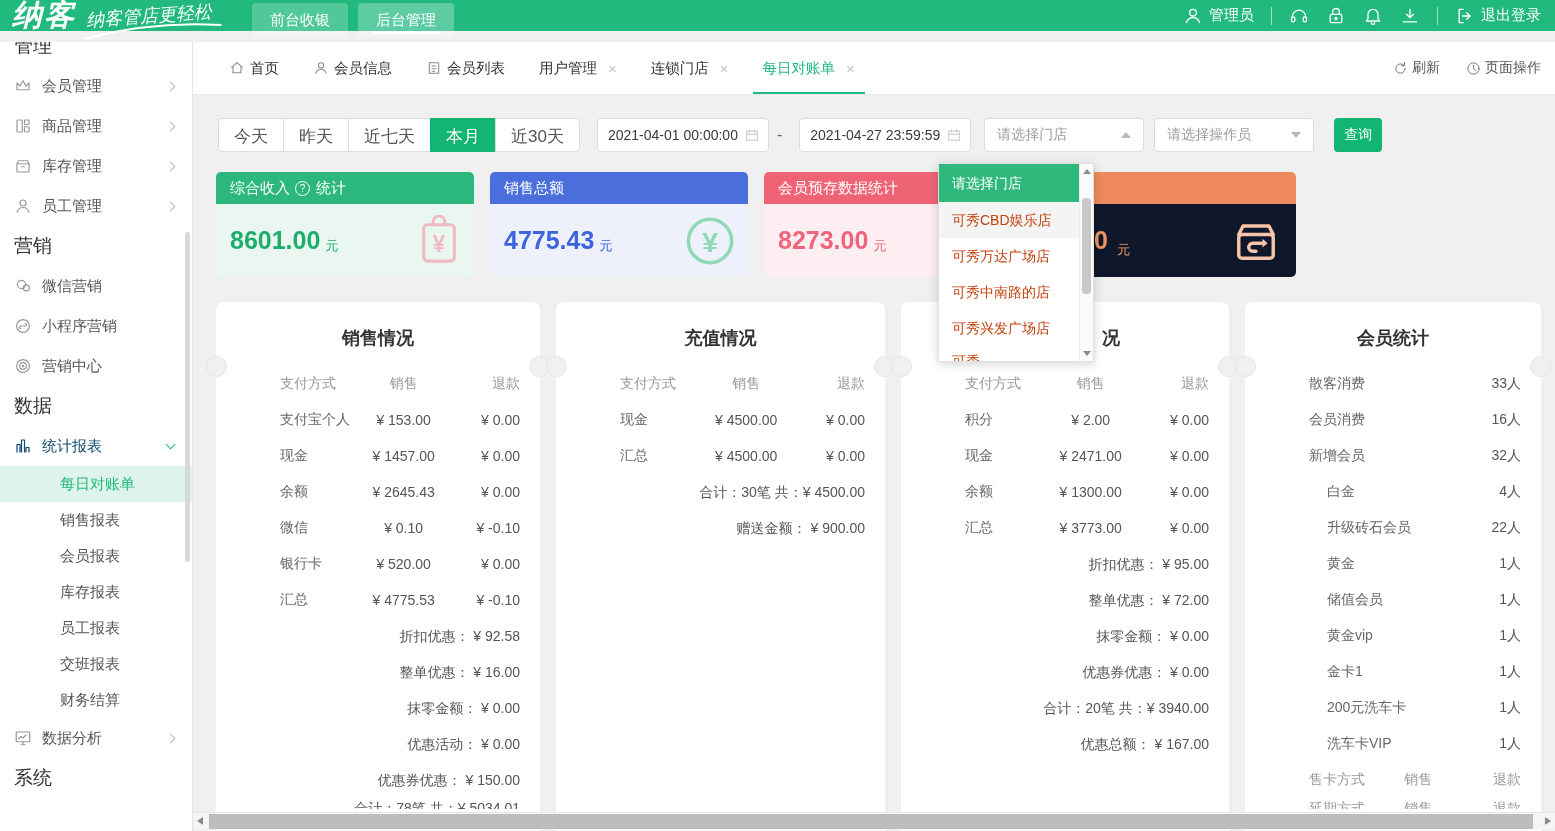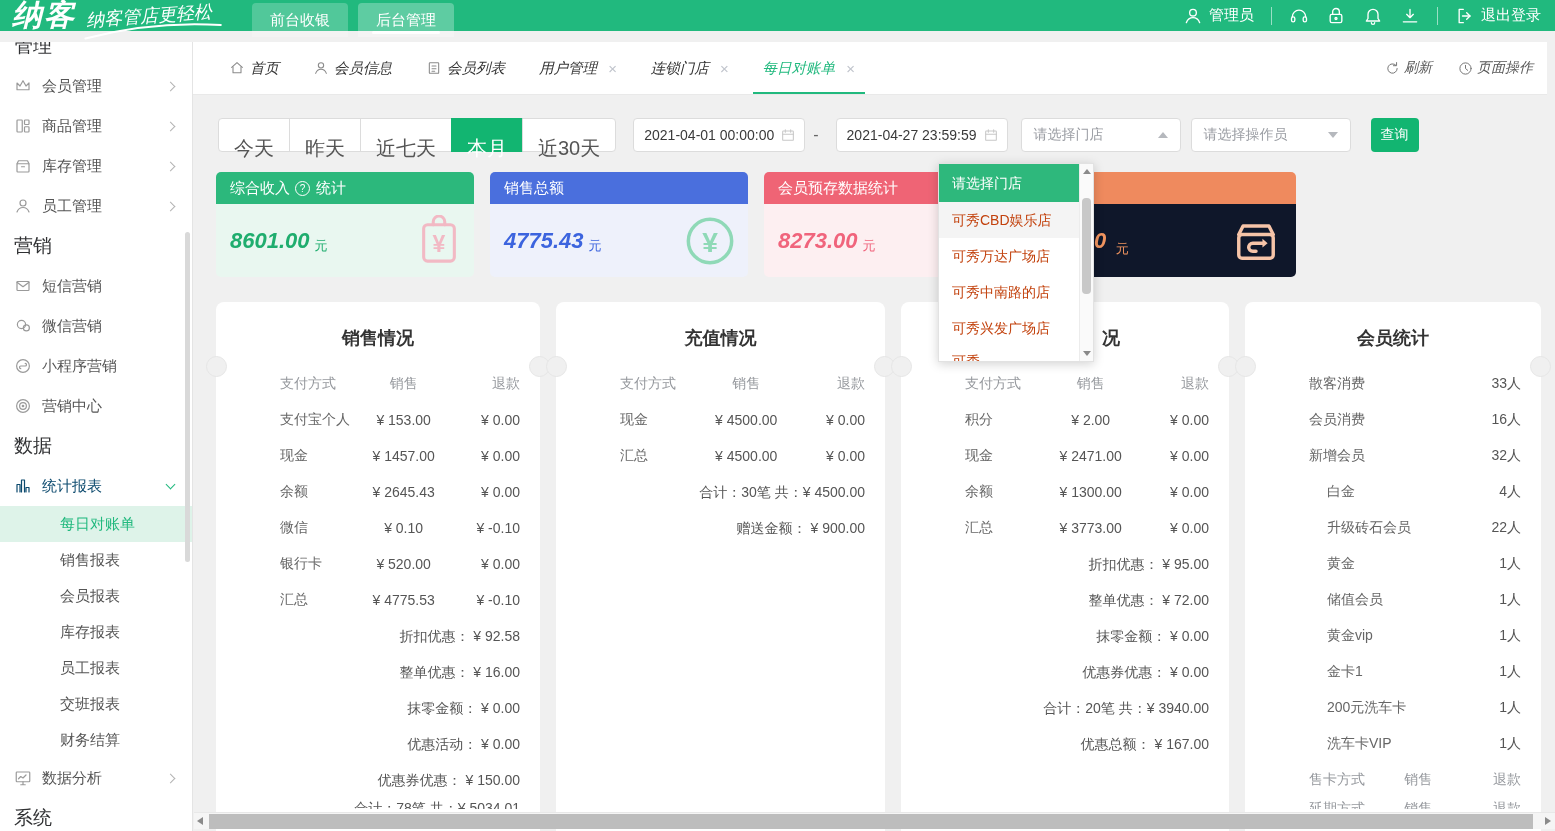--- a/index.html
+++ b/index.html
@@ -15,21 +15,21 @@
   .tagline svg { position:absolute; left:-4px; bottom:-9px; }
   .topnav { display:flex; align-items:flex-end; height:42px; }
   .topnav-btn { position:relative; height:34px; line-height:34px; padding:0 18px; background:rgba(255,255,255,.22); border-radius:4px 4px 0 0; margin-right:10px; font-size:15px; cursor:default; }
   .topnav-btn.active { background:rgba(255,255,255,.28); }
   .topnav-btn.active::after { content:""; position:absolute; left:14px; right:14px; bottom:3px; height:3px; background:#fff; border-radius:2px; }
   .top-right { margin-left:auto; display:flex; align-items:center; gap:17px; padding-right:14px; font-size:15px; }
   .top-right .witem { display:flex; align-items:center; gap:6px; }
   .vdiv { width:1px; height:18px; background:rgba(255,255,255,.55); }
 
   
-  .tabbar { position:absolute; left:193px; top:42px; right:8px; height:53px; background:#fff; border-bottom:1px solid #e9e9e9; display:flex; align-items:stretch; z-index:5;font-style:italic; }
+  .tabbar { position:absolute; left:193px; top:42px; right:0; height:53px; background:#fff; border-bottom:1px solid #e9e9e9; display:flex; align-items:stretch; z-index:5; }
   .tabs { display:flex; align-items:stretch; padding-left:26px; }
   .tab { display:flex; align-items:center; gap:5px; padding:0 10px; margin-right:14px; font-size:14.5px; color:#333; position:relative; }
   .tab .ticon { color:#8a8a8a; }
   .tab .close { color:#c0c4cc; font-size:15px; margin-left:6px; }
   .tab.active { color:#21b97e; }
   .tab.active::after { content:""; position:absolute; left:0; right:0; bottom:0; height:2px; background:#21b97e; }
   .tab-actions { margin-left:auto; display:flex; align-items:center; gap:26px; padding-right:14px; font-size:14px; color:#555; }
   .tab-actions .witem { display:flex; align-items:center; gap:4px; color:#555; }
   .tab-actions .witem .ticon { color:#777; }
 
@@ -42,40 +42,40 @@
   .sitem.green, .sitem.green .sic { color:#0c4a6e; }
   .chev { width:7px; height:7px; border-top:1.6px solid #b3b3b3; border-right:1.6px solid #b3b3b3; transform:rotate(45deg); margin-left:auto; margin-right:18px; }
   .chev.down { transform:rotate(135deg); border-color:#21b97e; margin-top:-4px; }
   .schild { height:36px; line-height:36px; padding-left:60px; font-size:15px; color:#555; }
   .schild.active { background:#def3e9; color:#21b97e; }
   .side-scroll { position:absolute; right:2px; top:190px; width:5px; height:330px; background:#d9d9d9; border-radius:3px; }
 
   
   .filters { position:absolute; left:218px; top:118px; display:flex; align-items:center; z-index:10; }
   .seggroup { display:flex; }
-  .seg { height:34px; line-height:32px; padding:13px 15px; background:#fff; border:1px solid #dcdcdc; margin-left:-1px; font-size:20px; color:#555; }
+  .seg { height:34px; line-height:32px; padding:2px 15px; background:#fff; border:1px solid #dcdcdc; margin-left:-1px; font-size:17px; color:#555; }
   .seg:first-child { border-radius:4px 0 0 4px; margin-left:0; }
   .seg:last-child { border-radius:0 4px 4px 0; }
   .seg.active { background:#12b571; border-color:#12b571; color:#fff; }
   .datebox { width:172px; height:34px; background:#fff; border:1px solid #dcdcdc; border-radius:4px; display:flex; align-items:center; padding:0 8px 0 10px; font-size:14px; color:#3a3a3a; margin-left:17px; }
   .datebox .cal { margin-left:auto; color:#c8c8c8; }
   .dash { margin-left:8px; color:#666; }
   .selbox { width:160px; height:34px; background:#fff; border:1px solid #dcdcdc; border-radius:4px; display:flex; align-items:center; padding:0 12px; font-size:14px; color:#9a9da3; margin-left:13px; }
   .selbox + .selbox { margin-left:10px; }
   .caret { margin-left:auto; width:0; height:0; border-left:5px solid transparent; border-right:5px solid transparent; }
   .caret.up { border-bottom:6px solid #b5b8bd; }
   .caret.dn { border-top:6px solid #b5b8bd; }
   .querybtn { width:48px; height:34px; margin-left:20px; background:#12b571; color:#fff; border:none; border-radius:4px; font-size:14px; font-family:inherit; }
 
   
   .cards { position:absolute; left:216px; top:172px; display:flex; gap:16px; z-index:2; }
   .card { width:258px; height:105px; border-radius:5px; }
   .card-head { height:32px; line-height:32px; color:#fff; padding:0 14px; font-size:15px; border-radius:5px 5px 0 0; display:flex; align-items:center; gap:5px; }
   .card-body { height:73px; border-radius:0 0 5px 5px; display:flex; align-items:center; padding:0 14px; position:relative; }
-  .card-val { font-size:22px; font-weight:700;font-style:italic; }
+  .card-val { font-size:25px; font-weight:700; }
   .card-unit { font-size:13px; margin-left:5px; position:relative; top:5px; }
   .card-ico { position:absolute; right:12px; top:50%; transform:translateY(-50%); }
   .help { width:15px; height:15px; border:1px solid #fff; border-radius:50%; font-size:10px; line-height:14px; text-align:center; font-weight:400; }
   .card.green .card-head{background:#2cb87c} .card.green .card-body{background:#e9f7f0} .card.green .card-val,.card.green .card-unit{color:#1fad6e} .card.green .card-ico{color:#f2b9c4}
   .card.blue  .card-head{background:#4a6fdd} .card.blue  .card-body{background:#eef1fb} .card.blue  .card-val,.card.blue .card-unit{color:#3c64de} .card.blue .card-ico{color:#8fd9b7}
   .card.pink  .card-head{background:#ef6475} .card.pink  .card-body{background:#fdeff1} .card.pink  .card-val,.card.pink .card-unit{color:#f0647c}
   .card.orange .card-head{background:#ef8a5e} .card.orange .card-body{background:#0f172a} .card.orange .card-val,.card.orange .card-unit{color:#f0945f} .card.orange .card-ico{color:#f6c4a8}
   .card.orange .card-head .frag { position:absolute; left:100px; }
   .card.orange .card-body .valwrap { position:absolute; left:56px; }
 
@@ -289,29 +289,20 @@
             <path d="M4 20c1.5-4 4.5-6 8-6s6.5 2 8 6"></path>
           </svg>
         </span>
       <span>员工管理</span>
         <span class="chev"></span>
     </div>
     <div class="ssec">营销</div>
     <div class="sitem">
       <span class="sic">
           <svg class="ic" width="18" height="18" viewBox="0 0 24 24">
-            <rect x="4" y="6" width="16" height="12" rx="1"></rect>
-            <path d="M4 7l8 6 8-6"></path>
-          </svg>
-        </span>
-      <span>短信营销</span>
-    </div>
-    <div class="sitem">
-      <span class="sic">
-          <svg class="ic" width="18" height="18" viewBox="0 0 24 24">
             <circle cx="10" cy="10" r="5.5"></circle>
             <circle cx="16.5" cy="14.5" r="4"></circle>
           </svg>
         </span>
       <span>微信营销</span>
     </div>
     <div class="sitem">
       <span class="sic">
           <svg class="ic" width="18" height="18" viewBox="0 0 24 24">
             <circle cx="12" cy="12" r="8.5"></circle>

